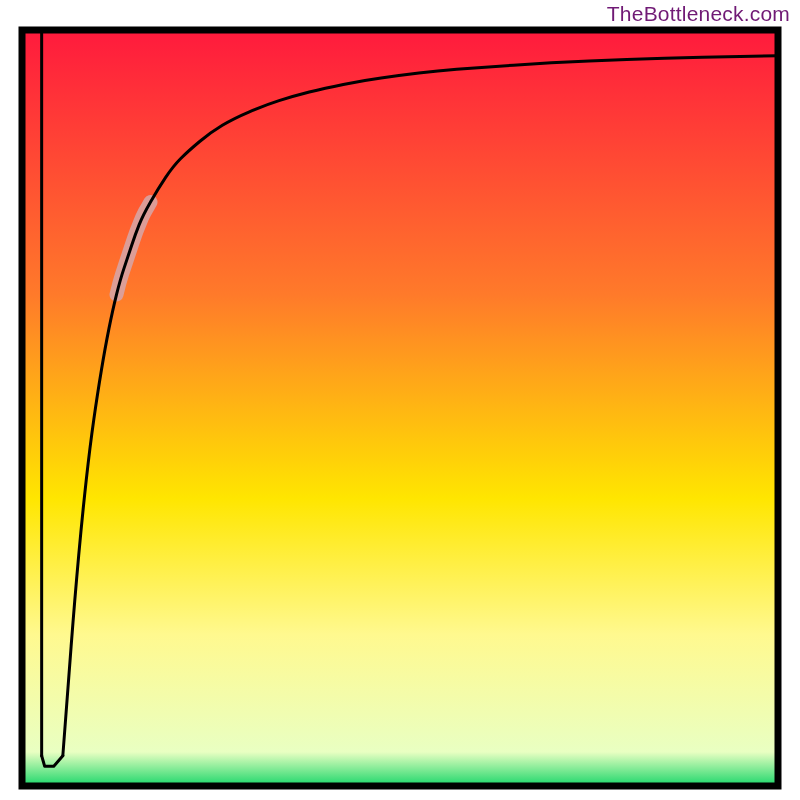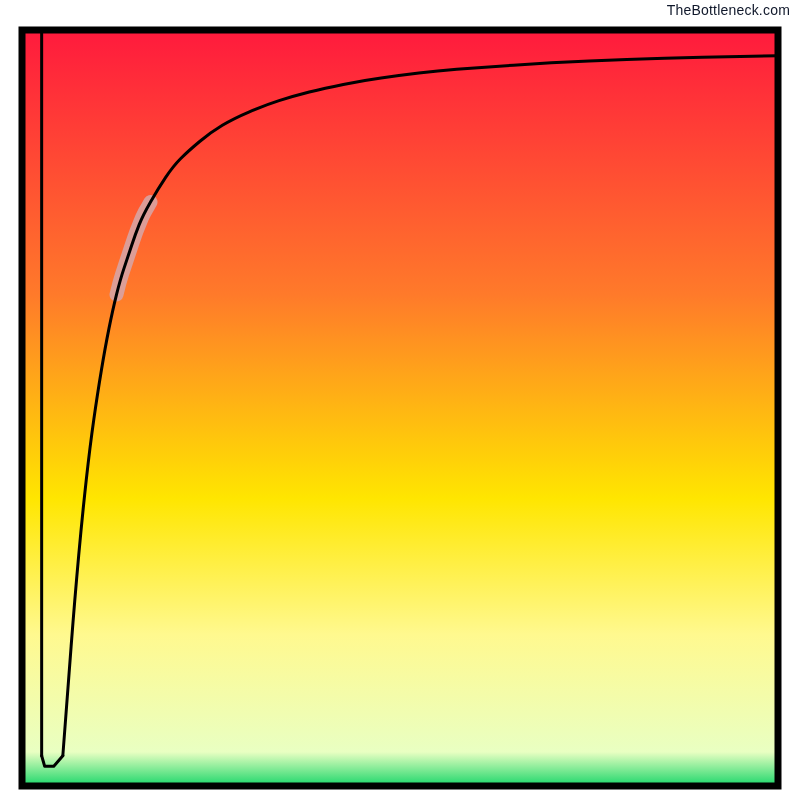--- a/index.html
+++ b/index.html
@@ -15,22 +15,22 @@
     position: absolute;
     left: 0;
     top: 0;
     width: 800px;
     height: 800px;
   }
   .watermark {
     position: absolute;
     top: 2px;
     right: 10px;
-    color: #0f172a;
-    font-size: 14px;
+    color: #701a75;
+    font-size: 21px;
     font-weight: 500;
     letter-spacing: 0.2px;
     user-select: none;
   }
   svg { display: block; }
 </style>
 </head>
 <body>
 
 <div class="chart-wrap">

